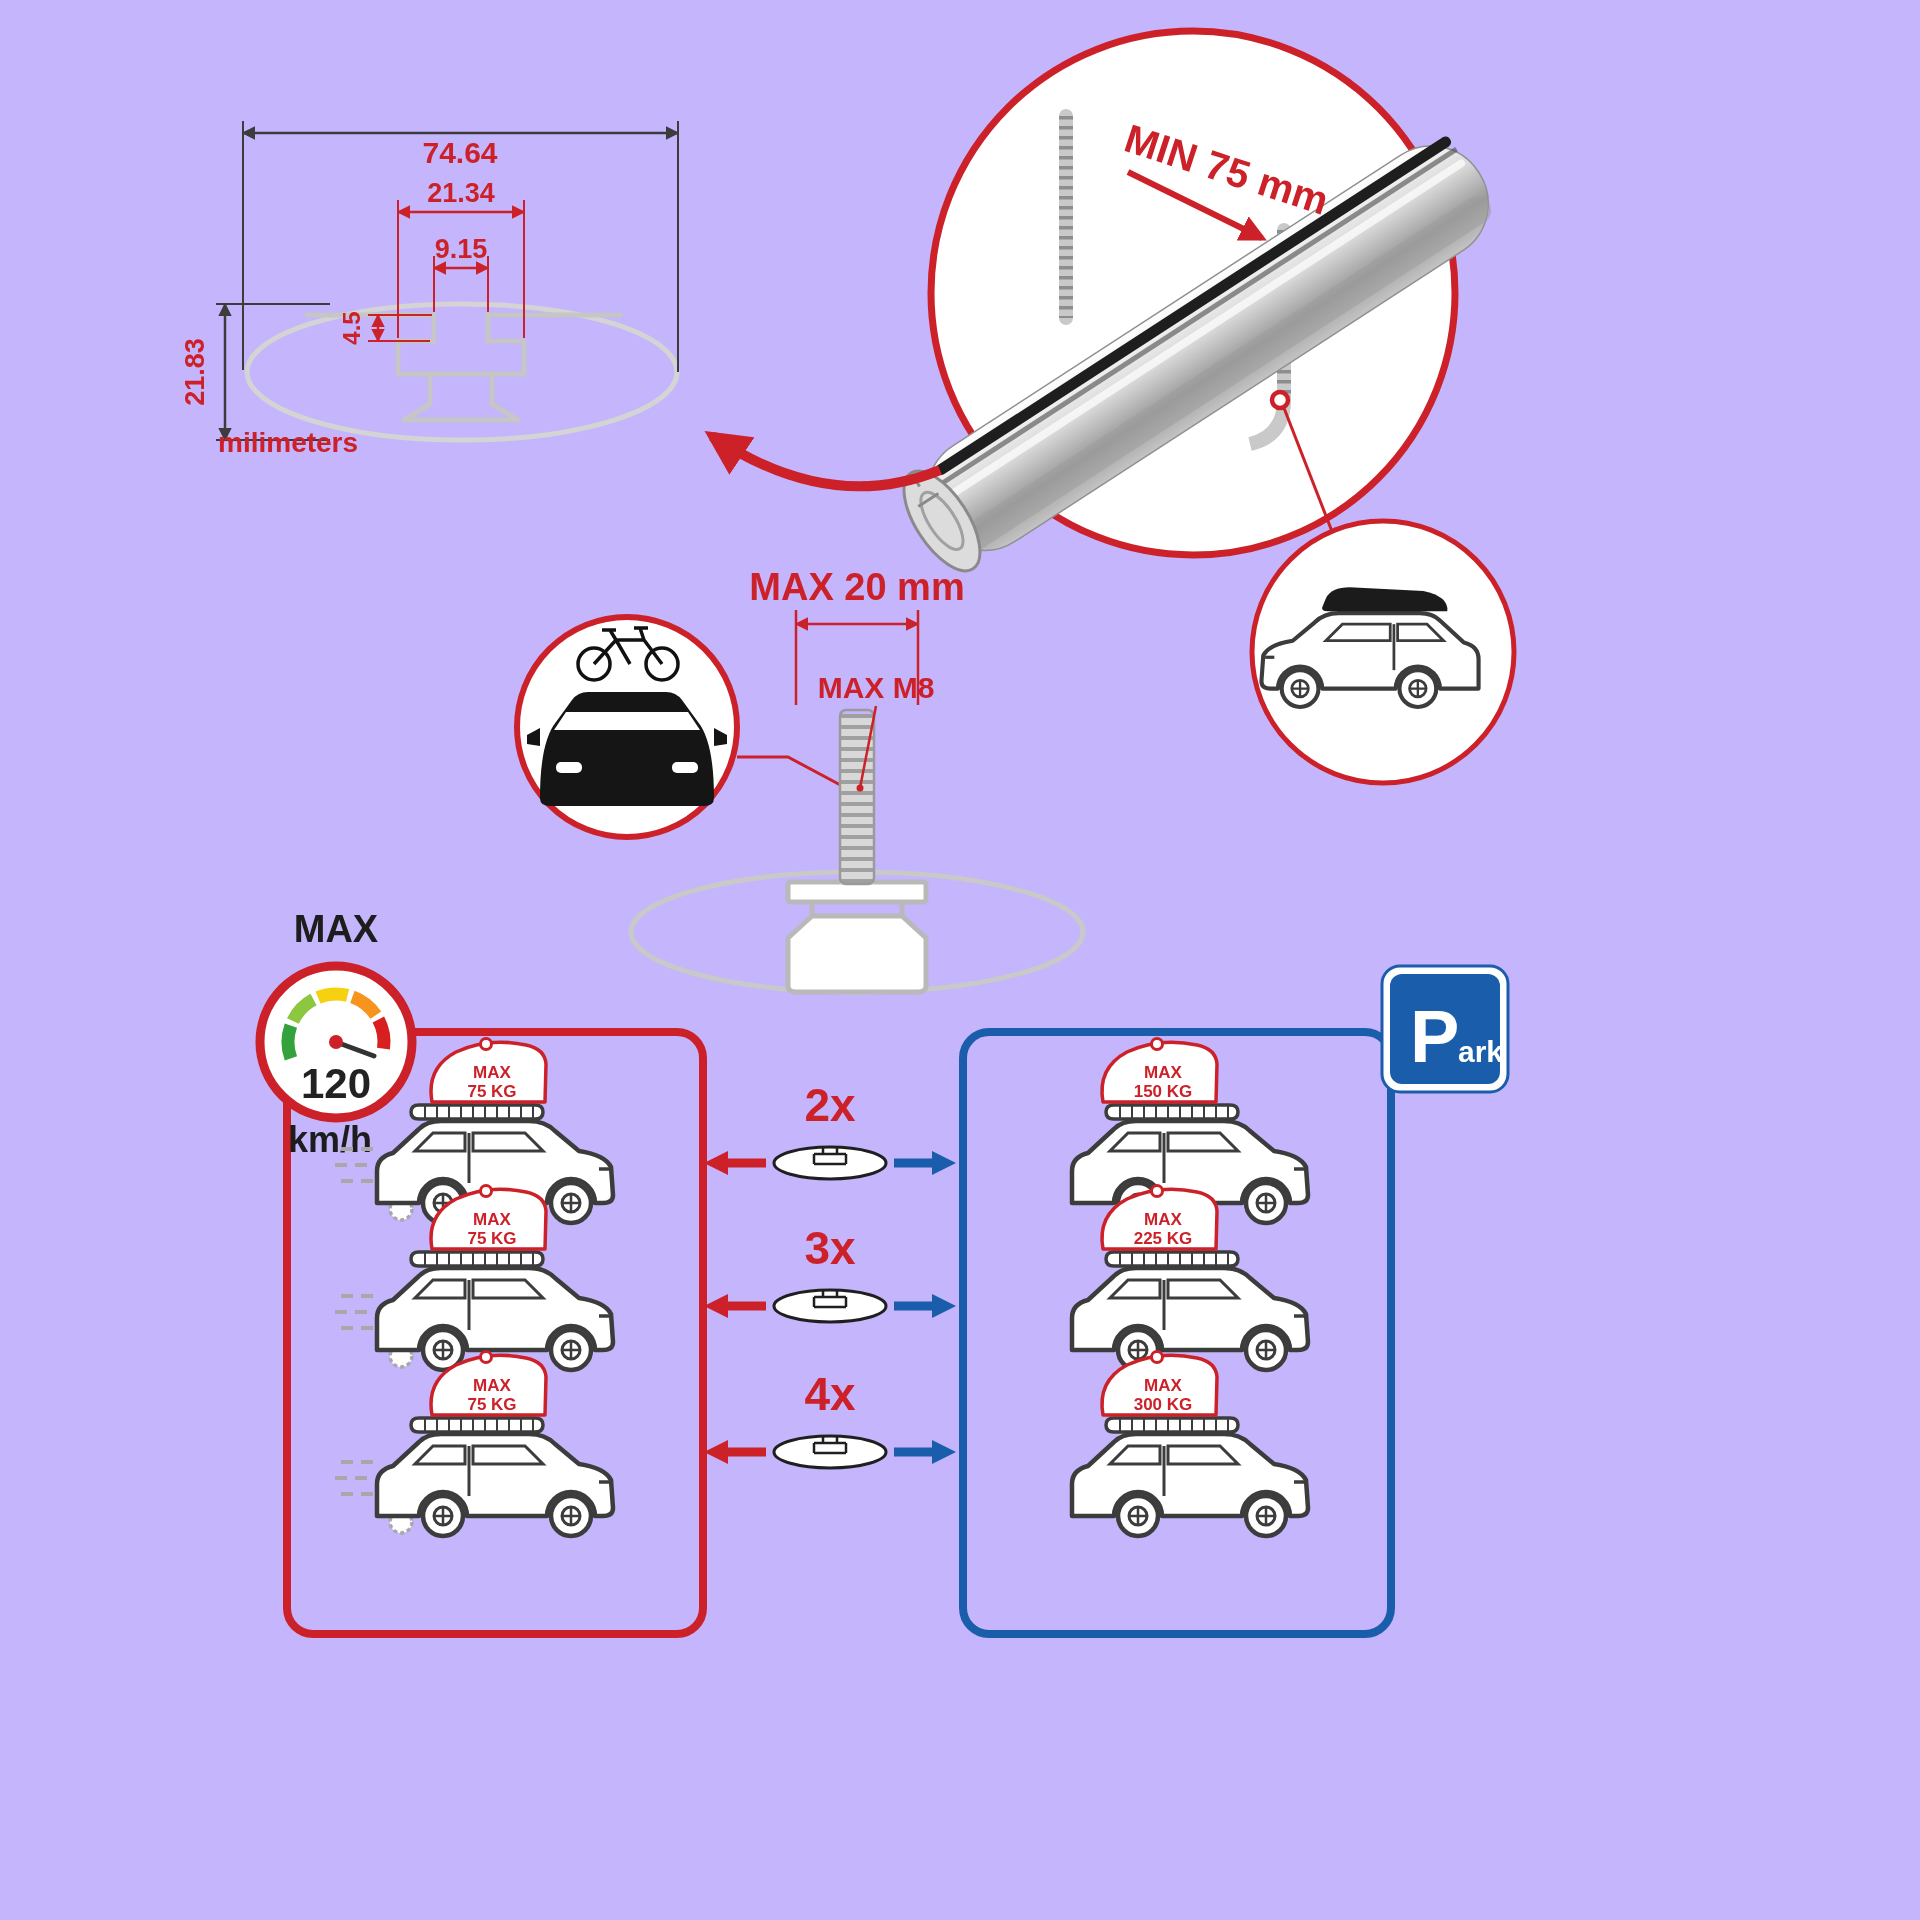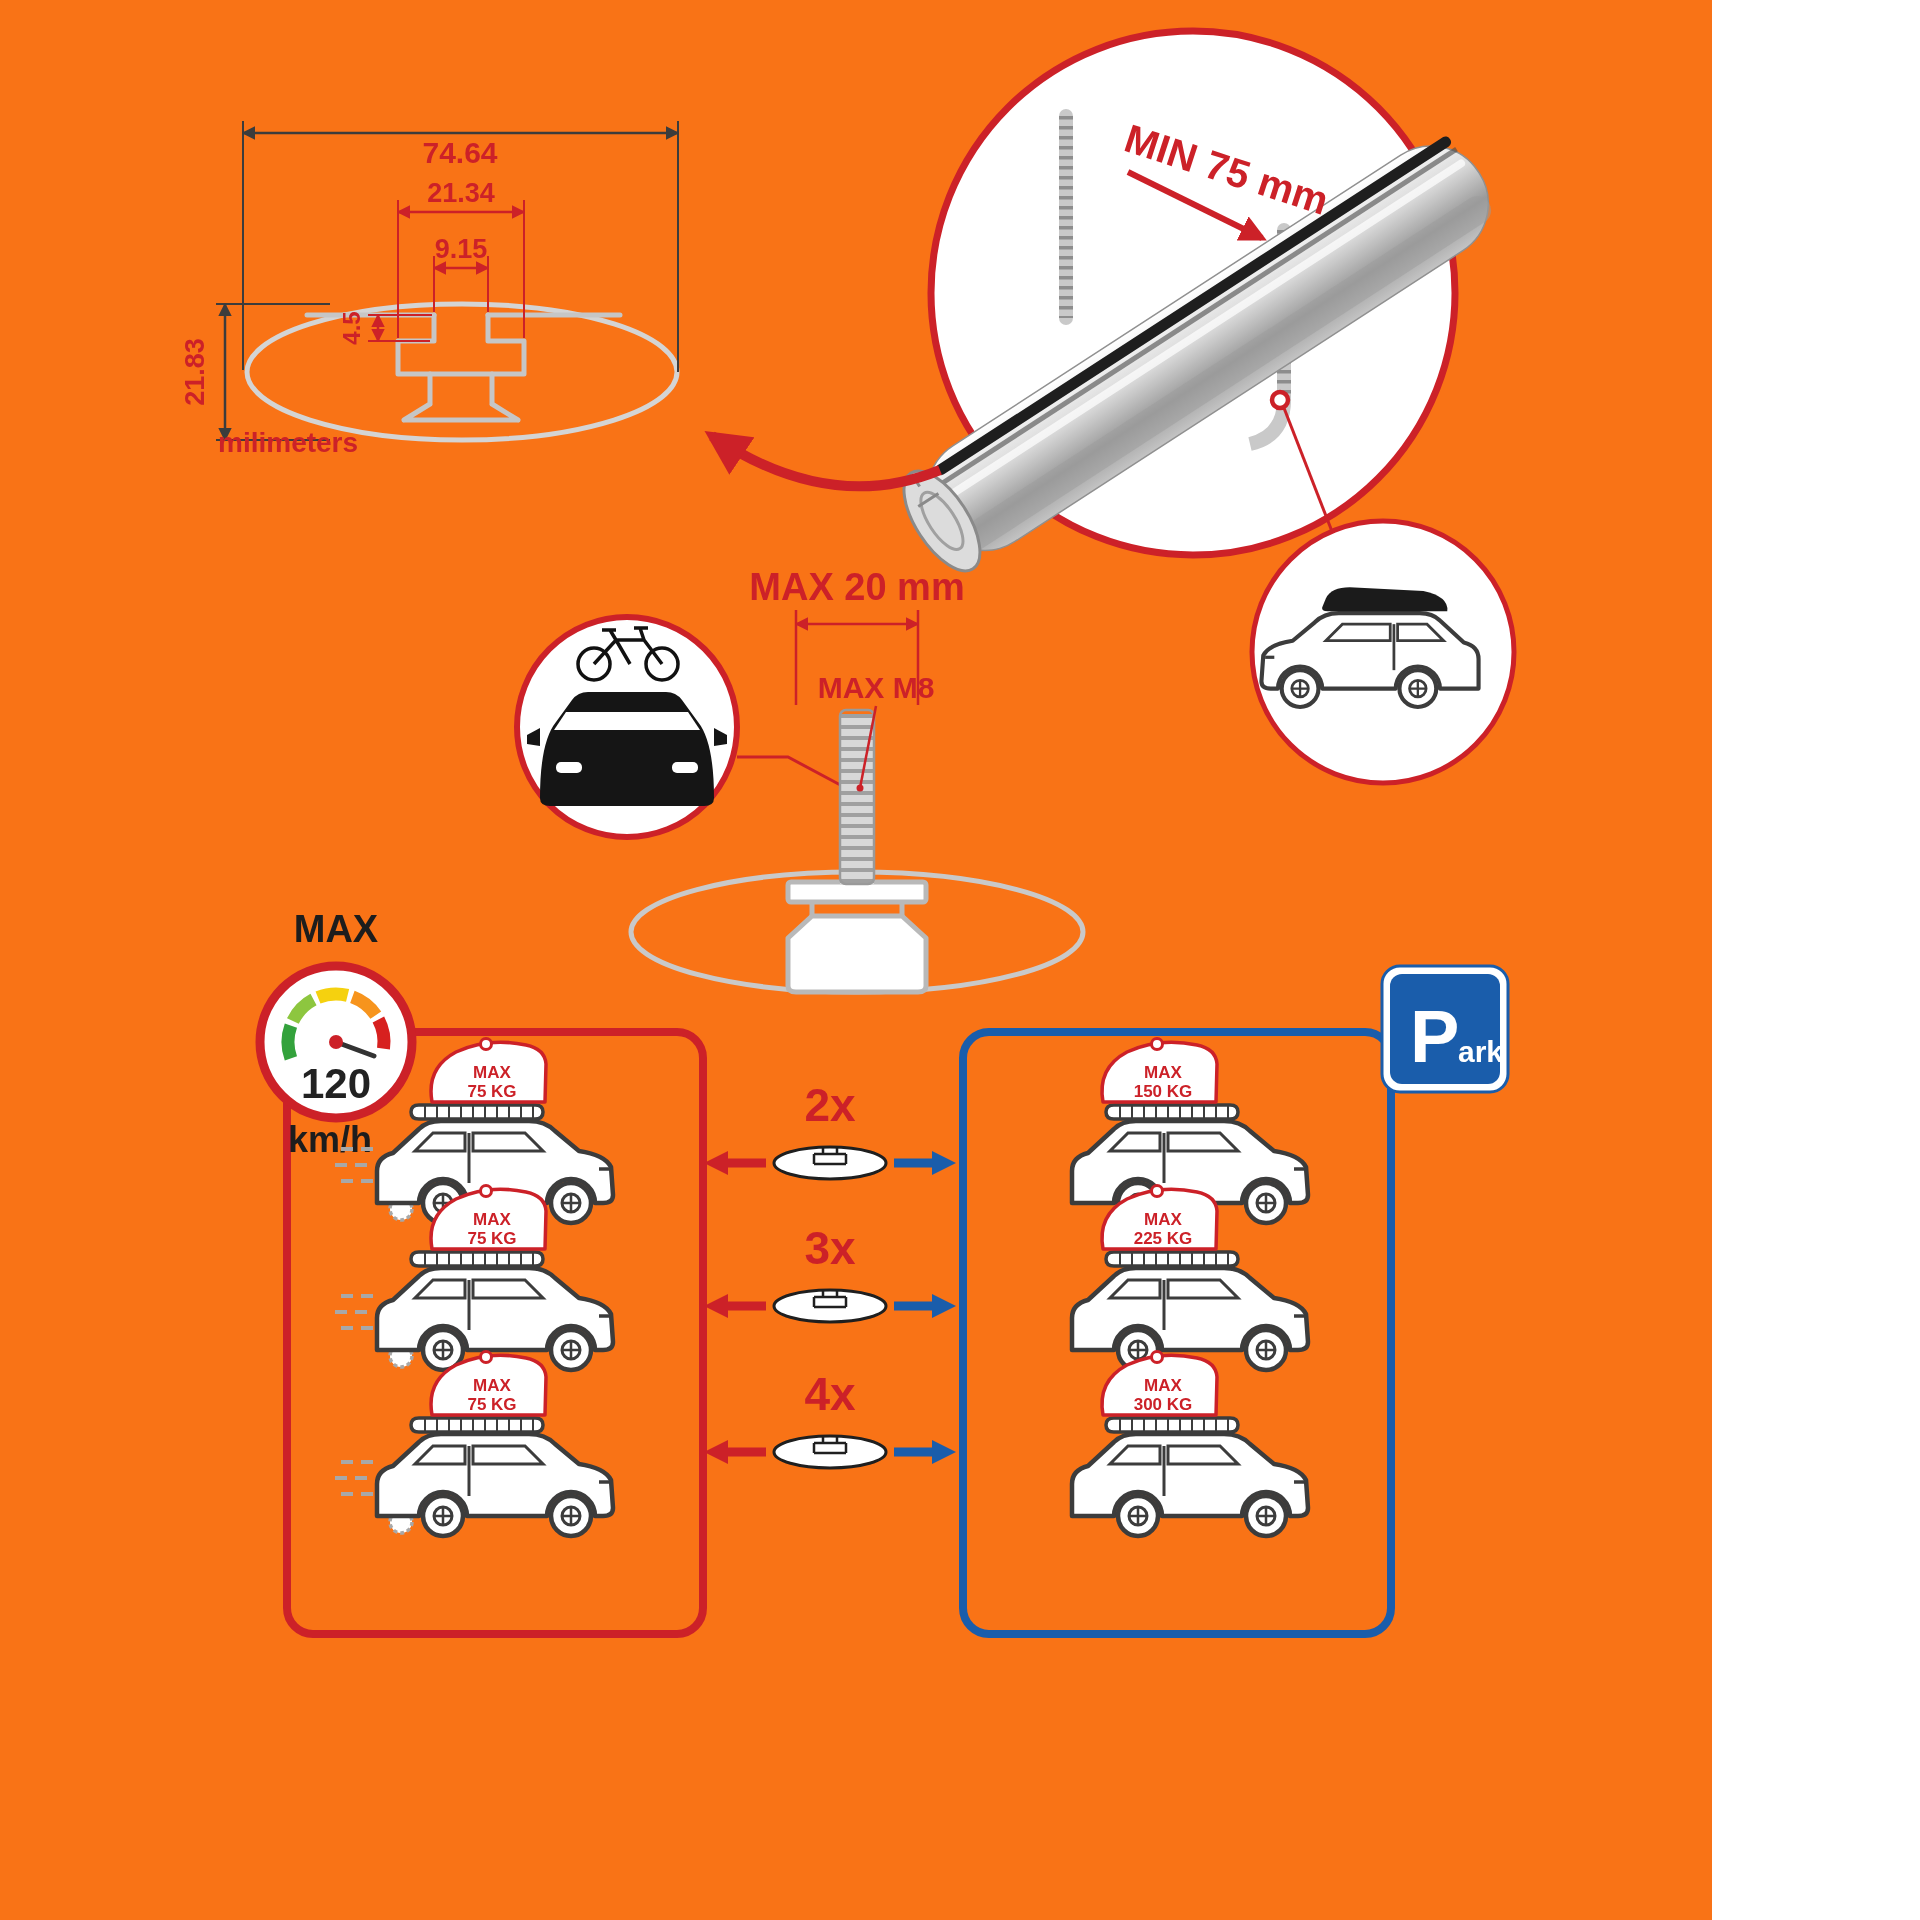--- a/index.html
+++ b/index.html
@@ -1,16 +1,16 @@
 <!DOCTYPE html>
 <html><head>
 <meta charset="utf-8">
 <style>
   html,body{margin:0;padding:0;background:#ffffff;}
-  .canvas{position:relative;width:1712px;height:1920px;background:#f97316;overflow:hidden;font-family:"Liberation Sans",sans-serif;}
+  .canvas{position:relative;width:1920px;height:1920px;background:#c4b5fd;overflow:hidden;font-family:"Liberation Sans",sans-serif;}
   svg{position:absolute;left:0;top:0;}
   svg text{font-family:"Liberation Sans",sans-serif;}
   .dim{fill:#cc2128;font-weight:bold;text-anchor:middle;}
   .dim-lg{font-size:30px;}
   .dim-md{font-size:27px;}
   .dim-sm{font-size:24px;}
   .note{fill:#cc2128;font-weight:bold;font-size:28px;}
   .big-red{fill:#cc2128;font-weight:bold;font-size:38px;text-anchor:middle;}
   .min-label{fill:#cc2128;font-weight:bold;font-size:40px;}
   .m8{fill:#cc2128;font-weight:bold;font-size:30px;text-anchor:middle;}

